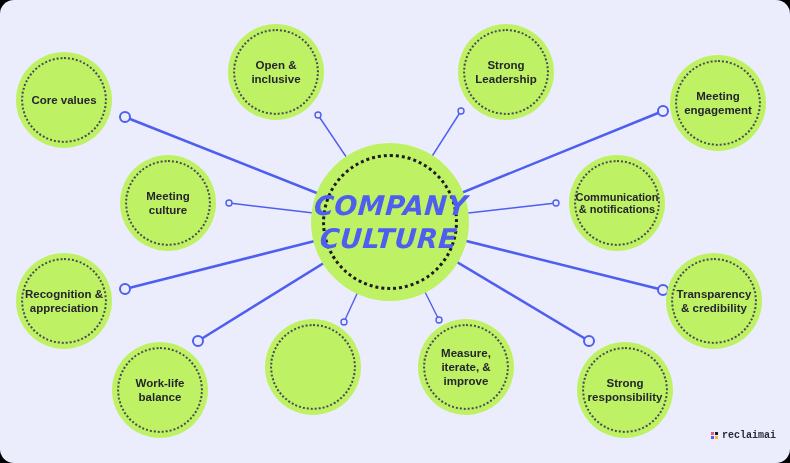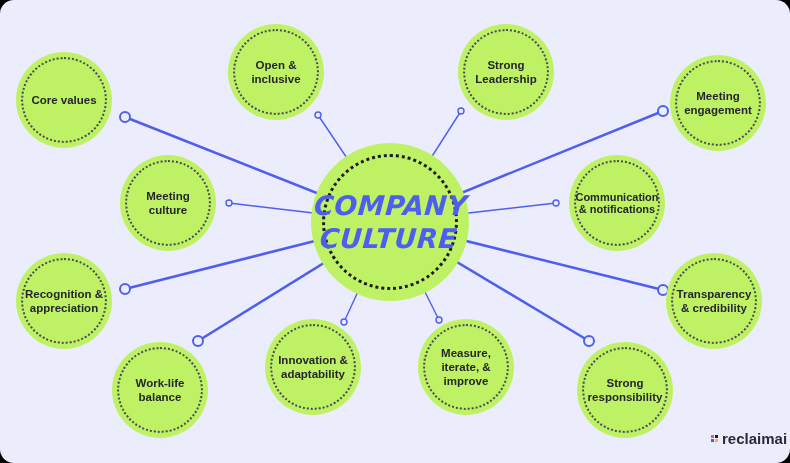--- a/index.html
+++ b/index.html
@@ -8,21 +8,21 @@
   svg.lines { position:absolute; left:0; top:0; width:790px; height:463px; }
   .node { position:absolute; border-radius:50%; background:#bef264; display:flex; align-items:center; justify-content:center; box-sizing:border-box; }
   .node .ring { position:absolute; border-radius:50%; border:2.5px dotted #4a4a55; box-sizing:border-box; }
   .node .label { position:relative; text-align:center; font-weight:700; color:#25252f; font-size:11.5px; line-height:14px; white-space:pre-line; }
   .node .label.small { font-size:11px; line-height:12px; }
   .center .ring { border:3.5px dotted #1c1c26; }
   .center .title { position:relative; text-align:center; font-family:"DejaVu Sans", sans-serif; font-style:italic; font-weight:900; color:#4d5ef0; font-size:27px; line-height:33px; letter-spacing:0.5px; white-space:pre-line; transform:skewX(-4deg); }
   .brand { position:absolute; left:711px; top:430px; display:flex; align-items:center; gap:3px; }
   .brand .logo { width:8px; height:8px; display:grid; grid-template-columns:4px 4px; grid-template-rows:4px 4px; }
   .brand .logo span { display:block; width:3px; height:3px; }
-  .brand .name { font-size:15px; font-weight:700; color:#2a2a3a; }
+  .brand .name { font-size:10px; font-weight:700; color:#2a2a3a;font-family:Liberation Mono, monospace; }
 </style>
 </head>
 <body>
 
 <div class="canvas">
   <svg class="lines" xmlns="http://www.w3.org/2000/svg">
       <line x1="390" y1="222" x2="125" y2="117" stroke="#4d5ef0" stroke-width="2.5"></line>
       <circle cx="125" cy="117" r="5" fill="#ecedfc" stroke="#4d5ef0" stroke-width="2"></circle>
       <line x1="390" y1="222" x2="318" y2="115" stroke="#4d5ef0" stroke-width="1.4"></line>
       <circle cx="318" cy="115" r="3" fill="#ecedfc" stroke="#4d5ef0" stroke-width="1.4"></circle>
@@ -87,22 +87,20 @@
         <div class="label">Transparency
 &amp; credibility</div>
       </div>
       <div class="node" style="left: 112px; top: 342px; width: 96px; height: 96px;">
         <div class="ring" style="left: 5px; top: 5px; width: 86px; height: 86px;"></div>
         <div class="label">Work-life
 balance</div>
       </div>
       <div class="node" style="left: 265px; top: 319px; width: 96px; height: 96px;">
         <div class="ring" style="left: 5px; top: 5px; width: 86px; height: 86px;"></div>
-        <div class="label">Innovation &amp;
-adaptability</div>
       </div>
       <div class="node" style="left: 418px; top: 319px; width: 96px; height: 96px;">
         <div class="ring" style="left: 5px; top: 5px; width: 86px; height: 86px;"></div>
         <div class="label">Measure,
 iterate, &amp;
 improve</div>
       </div>
       <div class="node" style="left: 577px; top: 342px; width: 96px; height: 96px;">
         <div class="ring" style="left: 5px; top: 5px; width: 86px; height: 86px;"></div>
         <div class="label">Strong

